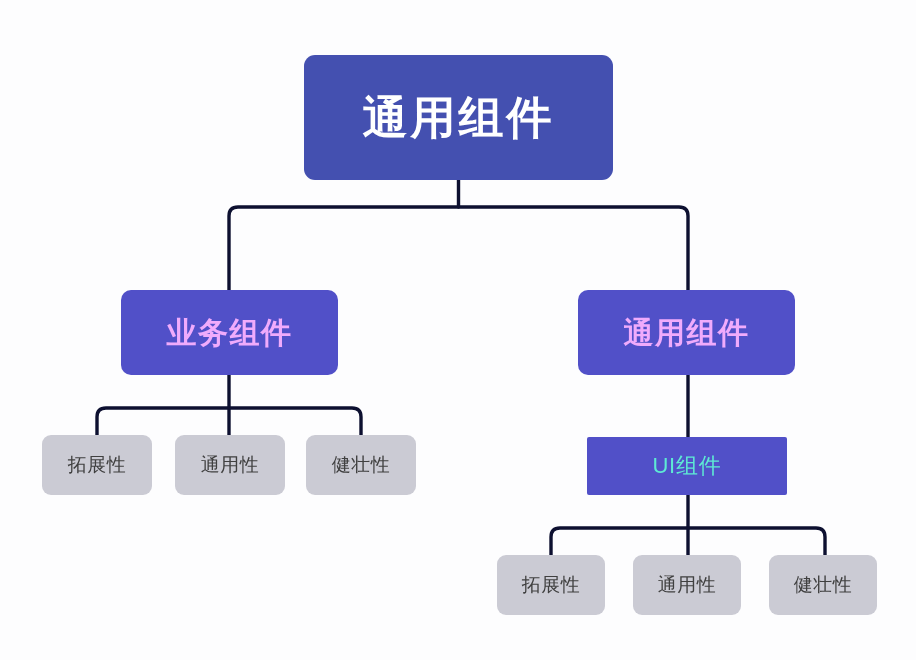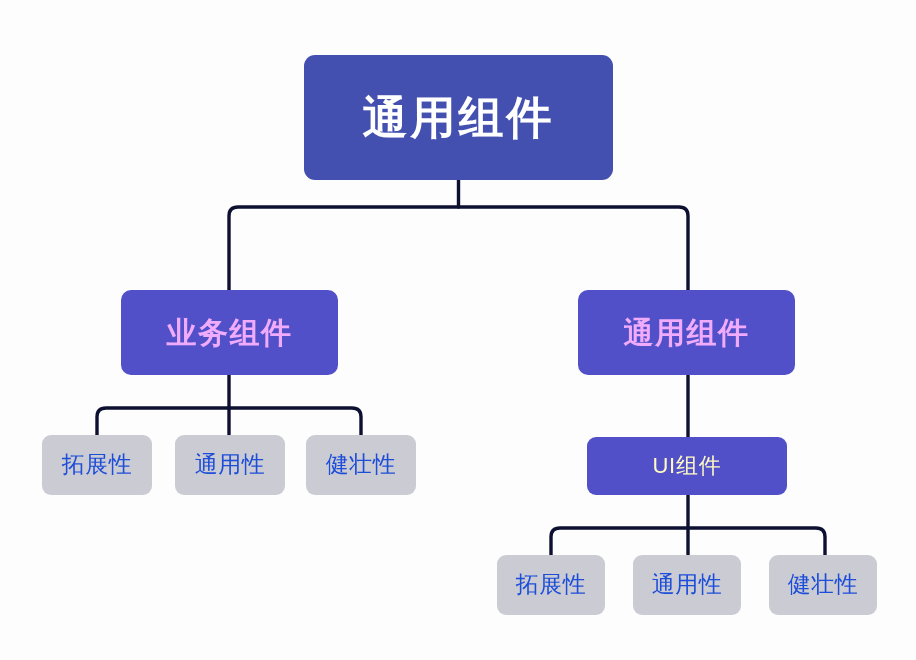--- a/index.html
+++ b/index.html
@@ -45,30 +45,30 @@
     letter-spacing: 3px;
   }
   .node-branch {
     border-radius: 10px;
     color: #f0abfc;
     font-size: 30px;
     font-weight: 700;
     letter-spacing: 1.5px;
   }
   .node-sub {
-    border-radius: 9px;
-    color: #fef9c3;
+    border-radius: 2px;
+    color: #5eead4;
     font-size: 22px;
     font-weight: 400;
     letter-spacing: 0.8px;
   }
   .node-leaf {
     border-radius: 9px;
-    color: #1d4ed8;
-    font-size: 23px;
+    color: #404040;
+    font-size: 19px;
     font-weight: 400;
     letter-spacing: 0.5px;
   }
 </style>
 </head>
 <body>
 
 <div id="diagram-root">
 
   <svg class="connectors" viewBox="0 0 916 660">

